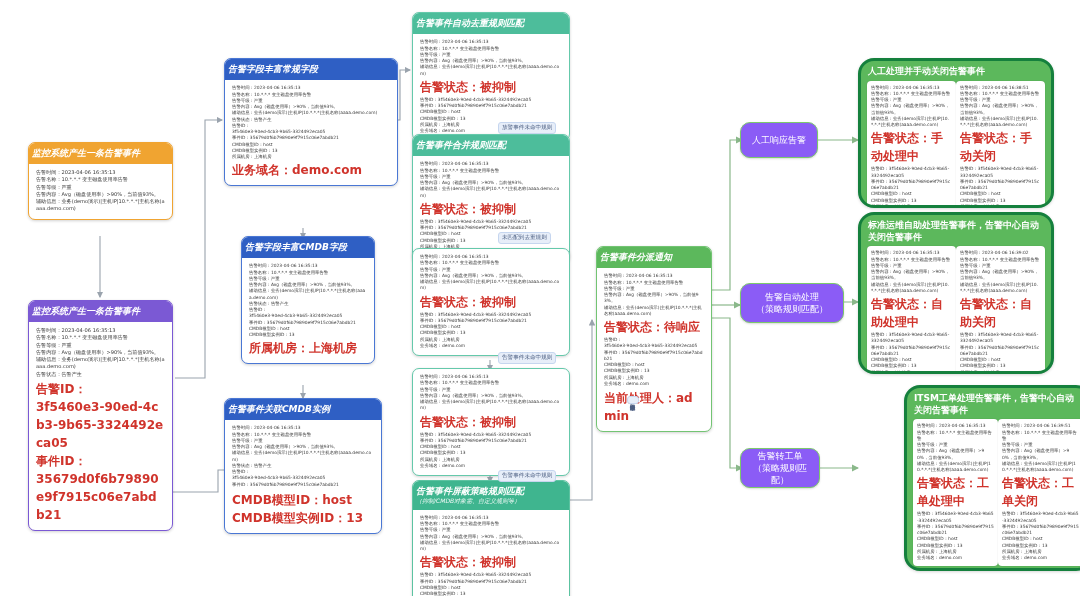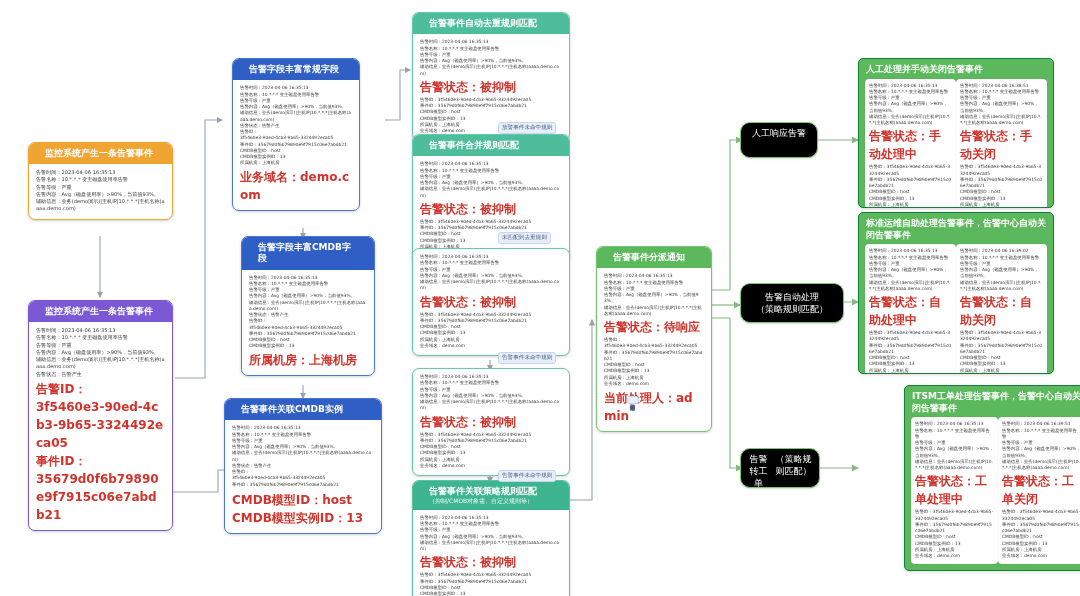--- a/index.html
+++ b/index.html
@@ -7,21 +7,21 @@
   body {
     font-family: "DejaVu Sans", "Liberation Sans", sans-serif;
     background:#ffffff;
     position:relative;
   }
   #canvas { position:absolute; left:0; top:0; width:1080px; height:596px; }
   svg.edges { position:absolute; left:0; top:0; width:1080px; height:596px; pointer-events:none; }
 
   .card { position:absolute; border-radius:7px; overflow:hidden;
           box-shadow:0 1px 3px rgba(0,0,0,.18); background:#fff; }
-  .card > .hdr { color:#fff; font-weight:bold; padding:5px 16px; line-height:1.25; }
+  .card > .hdr { color:#fff; font-weight:bold; padding:5px 3px; line-height:1.25;font-style:italic; }
   .card > .bdy { padding:5px 7px 6px 7px; }
 
   
   .c-orange .hdr { background:#f0a431; }
   .c-orange { border:1px solid #f0a431; }
   
   .c-purple .hdr { background:#7b59d4; }
   .c-purple { border:1px solid #7b59d4; }
   
   .c-blue .hdr { background:#2f5fc4; }
@@ -38,29 +38,29 @@
   .t6  { font-size:5.1px; }
   .t5  { font-size:4.4px; }
 
   .ln { color:#3a3a3a; line-height:1.5; word-break:break-all; }
   .ln.tiny { line-height:1.42; }
   .hl-red { color:#d0342c; font-weight:bold; }
   .hl-red-blk { color:#d0342c; font-weight:bold; }
   .sub { font-size:6px; opacity:.92; font-weight:normal; }
 
   
-  .pill { position:absolute; border-radius:10px; background:#000000;
+  .pill { position:absolute; border-radius:10px; background:#8b5cf6;
           border:1px solid #7cc96c; color:#fff; display:flex;
-          justify-content:center; text-align:center;
+          align-items:center; justify-content:center; text-align:center;
           font-size:9px; line-height:1.35; padding:4px; font-weight:normal;
           box-shadow:0 1px 2px rgba(0,0,0,.15); }
 
   
-  .group { position:absolute; border-radius:5px; background:#5cb85c;
-           border:1px solid #15803d; box-shadow:0 1px 3px rgba(0,0,0,.16);
+  .group { position:absolute; border-radius:16px; background:#5cb85c;
+           border:3px solid #15803d; box-shadow:0 1px 3px rgba(0,0,0,.16);
            overflow:hidden; }
   .group > .gtitle { color:#fff; font-weight:bold; font-size:9px;
                      padding:5px 7px 3px 7px; line-height:1.3; }
   .group > .ginner { display:flex; padding:0 6px 7px 6px; }
   .group .subcard { background:#fff; border-radius:4px; padding:4px 4px 5px 4px; flex:1;
                     box-shadow:0 0 1px rgba(0,0,0,.25); }
 
   
   .elabel { position:absolute; background:#e7eef9; border:1px solid #c6d6ef;
             border-radius:3px; color:#4a5d80; font-size:5.6px; padding:1px 3px;
@@ -160,21 +160,21 @@
       <div class="ln tiny">
         <span>告警状态：</span><span>告警产生</span>
       </div>
       <div class="ln t7 hl-red-blk" style="margin-top:2px;">告警ID：</div>
       <div class="ln t7 hl-red-blk">3f5460e3-90ed-4cb3-9b65-3324492eca05</div>
       <div class="ln t7 hl-red-blk">事件ID：</div>
       <div class="ln t7 hl-red-blk">35679d0f6b79890e9f7915c06e7abdb21</div>
     </div>
   </div>
 
-  <div class="card c-blue" style="left:232px; top:58px; width:128px;">
+  <div class="card c-blue" style="left:224px; top:58px; width:174px;">
     <div class="hdr t9">告警字段丰富常规字段</div>
     <div class="bdy t5">
       <div class="ln tiny">
         <span>告警时间：</span><span>2023-04-06 16:35:13</span>
       </div>
       <div class="ln tiny">
         <span>告警名称：</span><span>10.*.*.* 变主磁盘使用率告警</span>
       </div>
       <div class="ln tiny">
         <span>告警等级：</span><span>严重</span>
@@ -442,21 +442,21 @@
         <span>所属机房：</span><span>上海机房</span>
       </div>
       <div class="ln tiny">
         <span>业务域名：</span><span>demo.com</span>
       </div>
     </div>
   </div>
 
   <div class="card c-teal" style="left:412px; top:480px; width:158px;">
     <div class="hdr t9">
-      <div>告警事件关联策略规则匹配</div>
+      <div>告警事件屏蔽策略规则匹配</div>
       <div class="sub">（抑制/CMDB对象需、自定义规则等）</div>
     </div>
     <div class="bdy t5">
       <div class="ln tiny">
         <span>告警时间：</span><span>2023-04-06 16:35:13</span>
       </div>
       <div class="ln tiny">
         <span>告警名称：</span><span>10.*.*.* 变主磁盘使用率告警</span>
       </div>
       <div class="ln tiny">
@@ -536,21 +536,21 @@
     </div>
   </div>
 
   <div class="pill" style="left:740px; top:122px; width:78px; height:36px;">
     <span>人工响应告警</span>
   </div>
   <div class="pill" style="left:740px; top:283px; width:104px; height:40px; flex-direction:column;">
     <span>告警自动处理</span>
     <span>（策略规则匹配）</span>
   </div>
-  <div class="pill" style="left:740px; top:448px; width:80px; height:40px; flex-direction:row;">
+  <div class="pill" style="left:740px; top:448px; width:80px; height:40px; flex-direction:column;">
     <span>告警转工单</span>
     <span>（策略规则匹配）</span>
   </div>
 
   <div class="group" style="left:858px; top:58px; width:196px; height:150px;">
     <div class="gtitle">人工处理并手动关闭告警事件</div>
     <div class="ginner">
       <div class="subcard t5">
         <div class="ln tiny">
           <span>告警时间：</span><span>2023-04-06 16:35:13</span>

